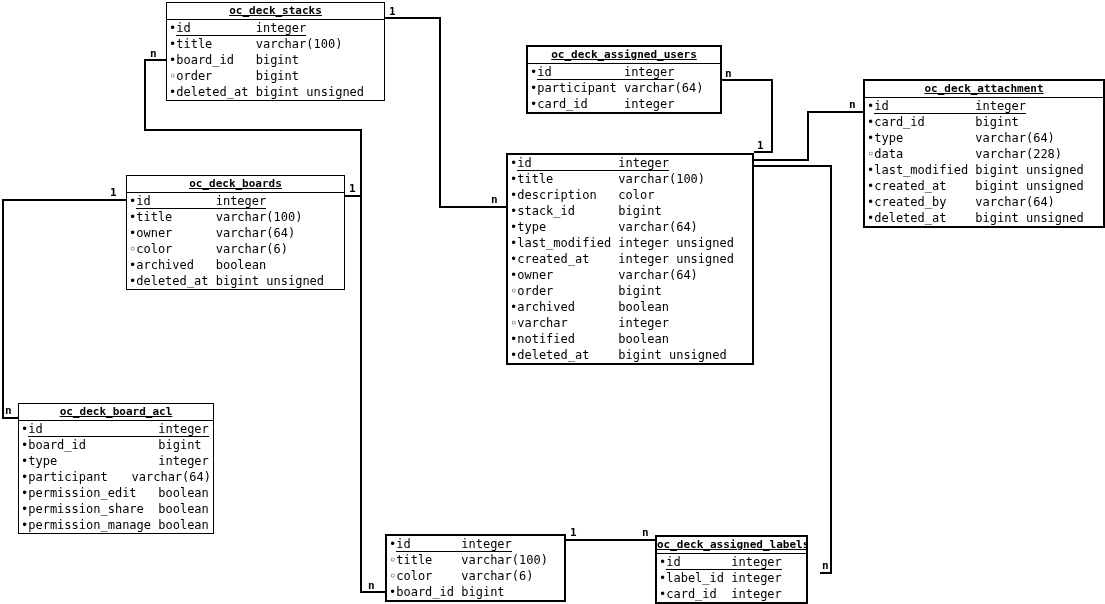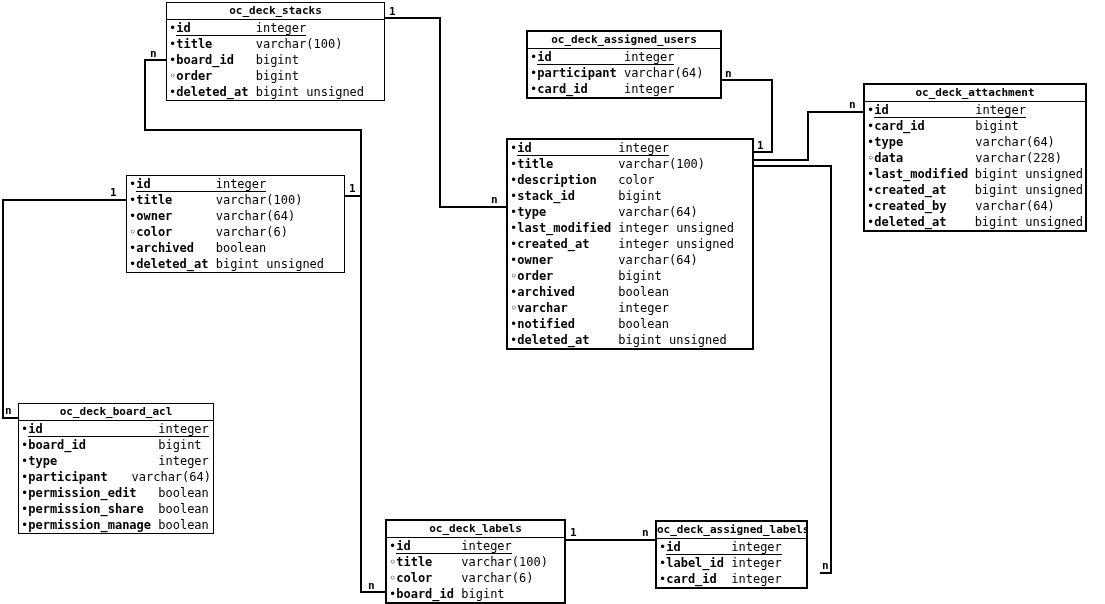--- a/index.html
+++ b/index.html
@@ -25,40 +25,41 @@
   }
   .entity {
     position: absolute;
     z-index: 2;
     box-sizing: border-box;
     background: #fff;
     border: 1px solid #000;
     font-size: 12px;
     color: #000;
   }
-  .entity.thick { border-width: 2px; }
+  .entity.thick { border-width: 2px; margin-top: 15px; }
   .entity-title {
     font-weight: bold;
     font-size: 11px;
     text-align: center;
     line-height: 16px;
     height: 16px;
     border-bottom: 1px solid #000;
     white-space: nowrap;
     overflow: hidden;
+    text-decoration: underline;
   }
   .col-row {
     display: flex;
     height: 16px;
     line-height: 16px;
     padding: 0 2px;
     white-space: pre;
   }
   .bullet { width: 1ch; }
-  .cname  { width: var(--nw); font-weight: bold; }
+  .cname  { width: var(--nw); }
   .ctype  { }
   
   .entity-rows .col-row:first-child .cname,
   .entity-rows .col-row:first-child .ctype {
     border-bottom: 1px solid #000;
   }
 </style>
 </head>
 <body>
 
@@ -112,21 +113,21 @@
   <div class="entity thick" style="left:526px; top:30px; width:196px; --nw:12ch">
     <div class="entity-title">oc_deck_assigned_users</div>
     <div class="entity-rows">
 
     <div class="col-row"><span class="bullet">•</span><span class="cname">id</span><span class="ctype">integer</span></div>
         <div class="col-row"><span class="bullet">•</span><span class="cname">participant</span><span class="ctype">varchar(64)</span></div>
         <div class="col-row"><span class="bullet">•</span><span class="cname">card_id</span><span class="ctype">integer</span></div>
       </div>
   </div>
 
-  <div class="entity thick" style="left:863px; top:83px; width:224px; --nw:14ch">
+  <div class="entity thick" style="left:863px; top:64px; width:242px; --nw:14ch">
     <div class="entity-title">oc_deck_attachment</div>
     <div class="entity-rows">
 
     <div class="col-row"><span class="bullet">•</span><span class="cname">id</span><span class="ctype">integer</span></div>
         <div class="col-row"><span class="bullet">•</span><span class="cname">card_id</span><span class="ctype">bigint</span></div>
         <div class="col-row"><span class="bullet">•</span><span class="cname">type</span><span class="ctype">varchar(64)</span></div>
         <div class="col-row"><span class="bullet">◦</span><span class="cname">data</span><span class="ctype">varchar(228)</span></div>
         <div class="col-row"><span class="bullet">•</span><span class="cname">last_modified</span><span class="ctype">bigint unsigned</span></div>
         <div class="col-row"><span class="bullet">•</span><span class="cname">created_at</span><span class="ctype">bigint unsigned</span></div>
         <div class="col-row"><span class="bullet">•</span><span class="cname">created_by</span><span class="ctype">varchar(64)</span></div>
@@ -147,20 +148,21 @@
         <div class="col-row"><span class="bullet">•</span><span class="cname">owner</span><span class="ctype">varchar(64)</span></div>
         <div class="col-row"><span class="bullet">◦</span><span class="cname">order</span><span class="ctype">bigint</span></div>
         <div class="col-row"><span class="bullet">•</span><span class="cname">archived</span><span class="ctype">boolean</span></div>
         <div class="col-row"><span class="bullet">◦</span><span class="cname">varchar</span><span class="ctype">integer</span></div>
         <div class="col-row"><span class="bullet">•</span><span class="cname">notified</span><span class="ctype">boolean</span></div>
         <div class="col-row"><span class="bullet">•</span><span class="cname">deleted_at</span><span class="ctype">bigint unsigned</span></div>
       </div>
   </div>
 
   <div class="entity" style="left:126px; top:175px; width:219px; --nw:11ch">
+    <div class="entity-title">oc_deck_boards</div>
     <div class="entity-rows">
 
     <div class="col-row"><span class="bullet">•</span><span class="cname">id</span><span class="ctype">integer</span></div>
         <div class="col-row"><span class="bullet">•</span><span class="cname">title</span><span class="ctype">varchar(100)</span></div>
         <div class="col-row"><span class="bullet">•</span><span class="cname">owner</span><span class="ctype">varchar(64)</span></div>
         <div class="col-row"><span class="bullet">◦</span><span class="cname">color</span><span class="ctype">varchar(6)</span></div>
         <div class="col-row"><span class="bullet">•</span><span class="cname">archived</span><span class="ctype">boolean</span></div>
         <div class="col-row"><span class="bullet">•</span><span class="cname">deleted_at</span><span class="ctype">bigint unsigned</span></div>
       </div>
   </div>
@@ -173,21 +175,20 @@
         <div class="col-row"><span class="bullet">•</span><span class="cname">board_id</span><span class="ctype">bigint</span></div>
         <div class="col-row"><span class="bullet">•</span><span class="cname">type</span><span class="ctype">integer</span></div>
         <div class="col-row"><span class="bullet">•</span><span class="cname">participant</span><span class="ctype">varchar(64)</span></div>
         <div class="col-row"><span class="bullet">•</span><span class="cname">permission_edit</span><span class="ctype">boolean</span></div>
         <div class="col-row"><span class="bullet">•</span><span class="cname">permission_share</span><span class="ctype">boolean</span></div>
         <div class="col-row"><span class="bullet">•</span><span class="cname">permission_manage</span><span class="ctype">boolean</span></div>
       </div>
   </div>
 
   <div class="entity thick" style="left:385px; top:519px; width:181px; --nw:9ch">
-    <div class="entity-title">oc_deck_labels</div>
     <div class="entity-rows">
 
     <div class="col-row"><span class="bullet">•</span><span class="cname">id</span><span class="ctype">integer</span></div>
         <div class="col-row"><span class="bullet">◦</span><span class="cname">title</span><span class="ctype">varchar(100)</span></div>
         <div class="col-row"><span class="bullet">◦</span><span class="cname">color</span><span class="ctype">varchar(6)</span></div>
         <div class="col-row"><span class="bullet">•</span><span class="cname">board_id</span><span class="ctype">bigint</span></div>
       </div>
   </div>
 
   <div class="entity thick" style="left:655px; top:520px; width:153px; --nw:9ch">

